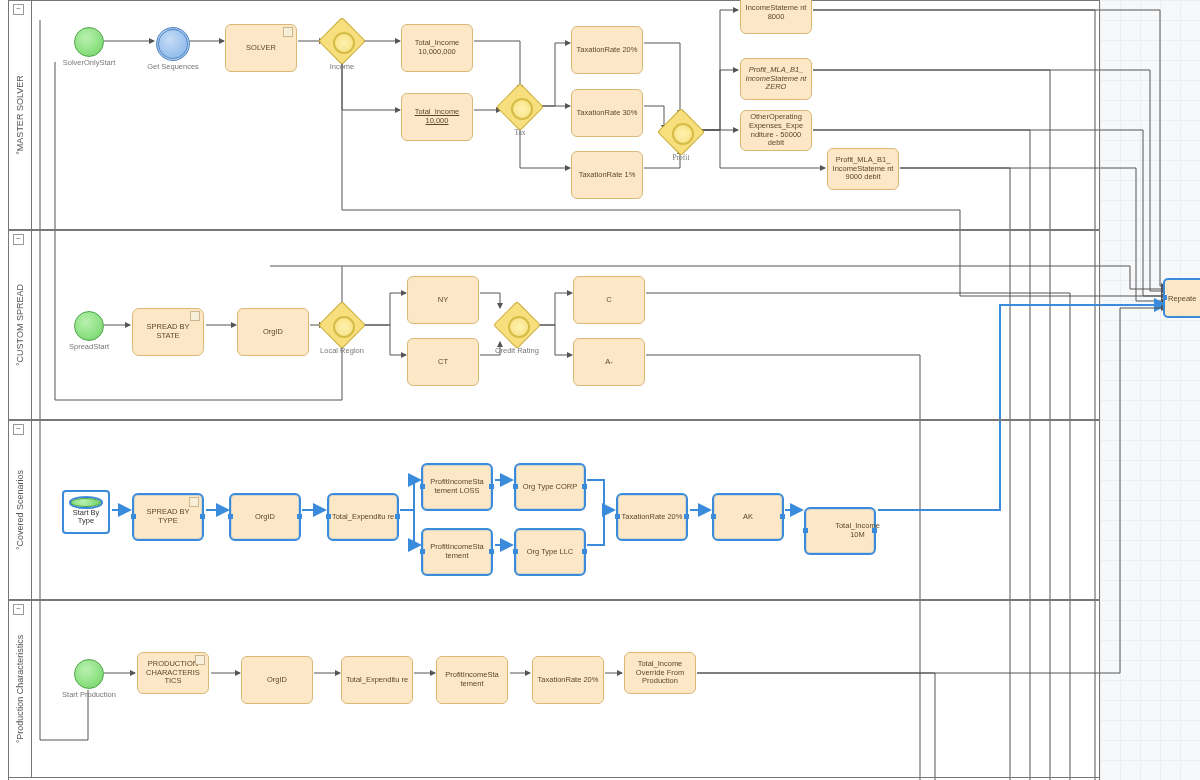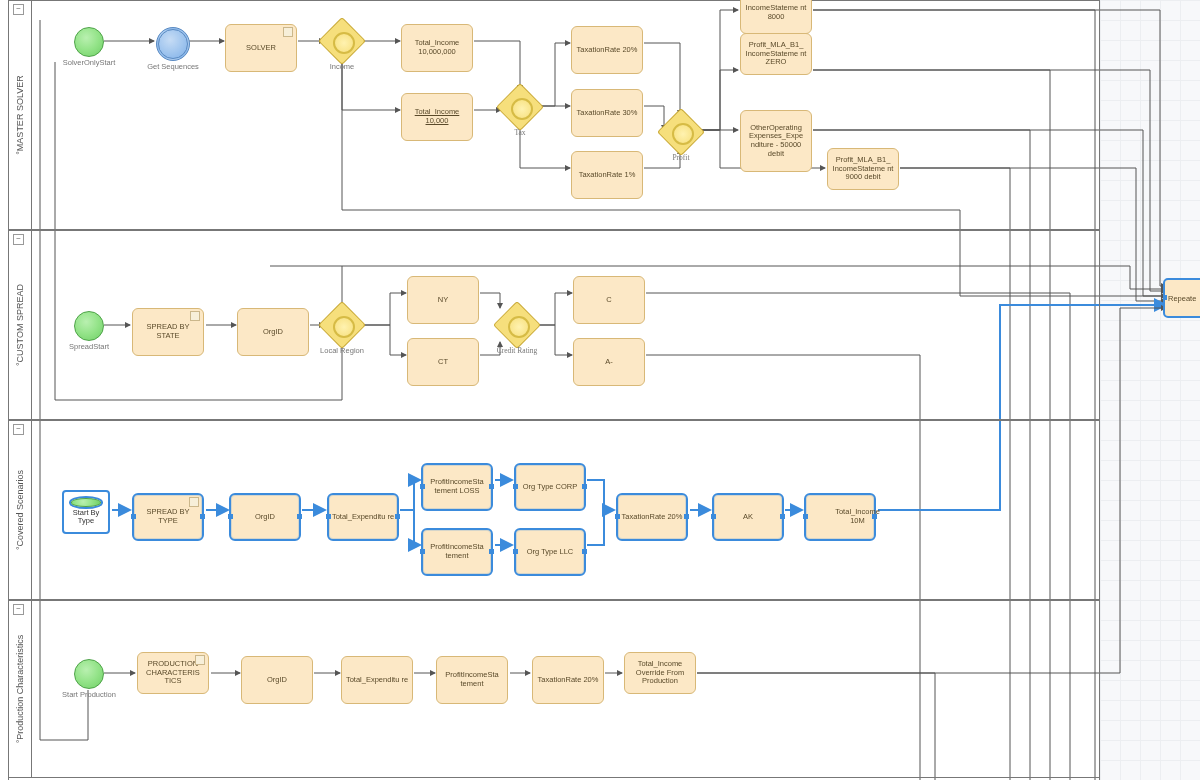--- a/index.html
+++ b/index.html
@@ -372,56 +372,56 @@
       <span>TaxationRate 1%</span>
     </div>
   <div class="gateway-wrap" style="left:664px;top:115px;">
     <div class="gateway"></div>
       <div class="gateway-inner"></div>
     <span class="node-label below" style="top:36px;font-family:Liberation Serif, serif;">Profit</span>
   </div>
   <div class="node task tall" style="left:740px;top:-8px;">
       <span>IncomeStateme nt 8000</span>
     </div>
-  <div class="node task tall" style="left:740px;top:33px;">
+  <div class="node task tall" style="left:740px;top:58px;font-style:italic;">
       <span>Profit_MLA_B1_ IncomeStateme nt ZERO</span>
     </div>
-  <div class="node task tall" style="left:740px;top:110px;height:62px;">
+  <div class="node task tall" style="left:740px;top:110px;height:41px;">
       <span>OtherOperating Expenses_Expe nditure - 50000 debit</span>
     </div>
   <div class="node task tall" style="left:827px;top:148px;">
       <span>Profit_MLA_B1_ IncomeStateme nt 9000 debit</span>
     </div>
 
   <div class="node" style="left:74px;top:311px;">
     <div class="start-event"></div>
     <span class="node-label below">SpreadStart</span>
   </div>
-  <div class="node task" style="left:132px;top:308px;">
+  <div class="node task" style="left:132px;top:308px;border-radius:7px;">
     <span>SPREAD BY STATE</span>
     <div class="marker"></div>
   </div>
   <div class="node task" style="left:237px;top:308px;">
       <span>OrgID</span>
     </div>
   <div class="gateway-wrap" style="left:325px;top:308px;">
     <div class="gateway"></div>
       <div class="gateway-inner"></div>
     <span class="node-label below" style="top:36px;">Local Region</span>
   </div>
   <div class="node task" style="left:407px;top:276px;">
       <span>NY</span>
     </div>
   <div class="node task" style="left:407px;top:338px;">
       <span>CT</span>
     </div>
   <div class="gateway-wrap" style="left:500px;top:308px;">
     <div class="gateway"></div>
       <div class="gateway-inner"></div>
-    <span class="node-label below" style="top:36px;font-family:Liberation Serif, serif;">Credit Rating</span>
+    <span class="node-label below" style="top:36px;">Credit Rating</span>
   </div>
   <div class="node task" style="left:573px;top:276px;">
       <span>C</span>
     </div>
   <div class="node task" style="left:573px;top:338px;">
       <span>A-</span>
     </div>
 
   <div class="node start-wrap selected" style="left:62px;top:490px; width:48px; height:44px; box-sizing:border-box;">
     <div class="start-event" style="margin:0 auto 2px;"></div>
@@ -448,21 +448,21 @@
     </div>
   <div class="node task selected sel-handles" style="left:514px;top:528px;">
       <span>Org Type LLC</span>
     </div>
   <div class="node task selected sel-handles" style="left:616px;top:493px;">
       <span>TaxationRate 20%</span>
     </div>
   <div class="node task selected sel-handles" style="left:712px;top:493px;">
       <span>AK</span>
     </div>
-  <div class="node task selected sel-handles" style="left:804px;top:493px;padding-left:37px;">
+  <div class="node task selected sel-handles" style="left:804px;top:507px;padding-left:37px;">
       <span>Total_Income 10M</span>
     </div>
 
   <div class="node" style="left:74px;top:659px;">
     <div class="start-event"></div>
     <span class="node-label below">Start Production</span>
   </div>
   <div class="node task tall" style="left:137px;top:652px;">
     <span>PRODUCTION CHARACTERIS TICS</span>
     <div class="marker"></div>

